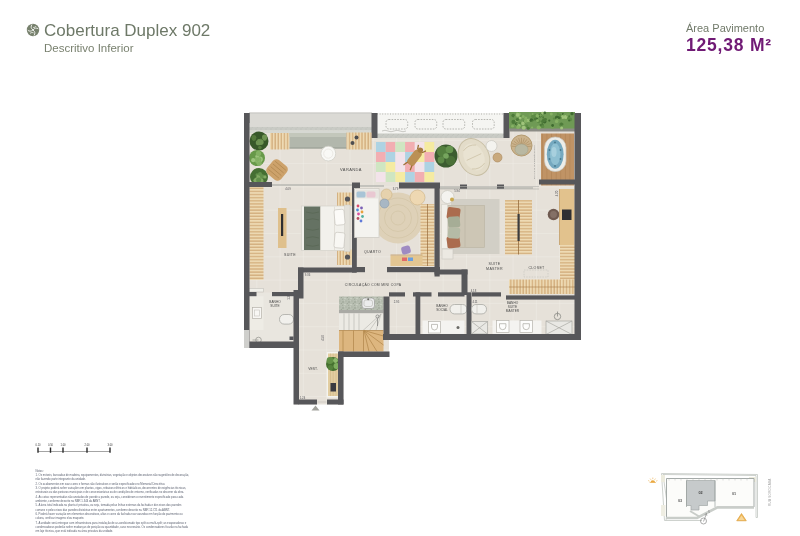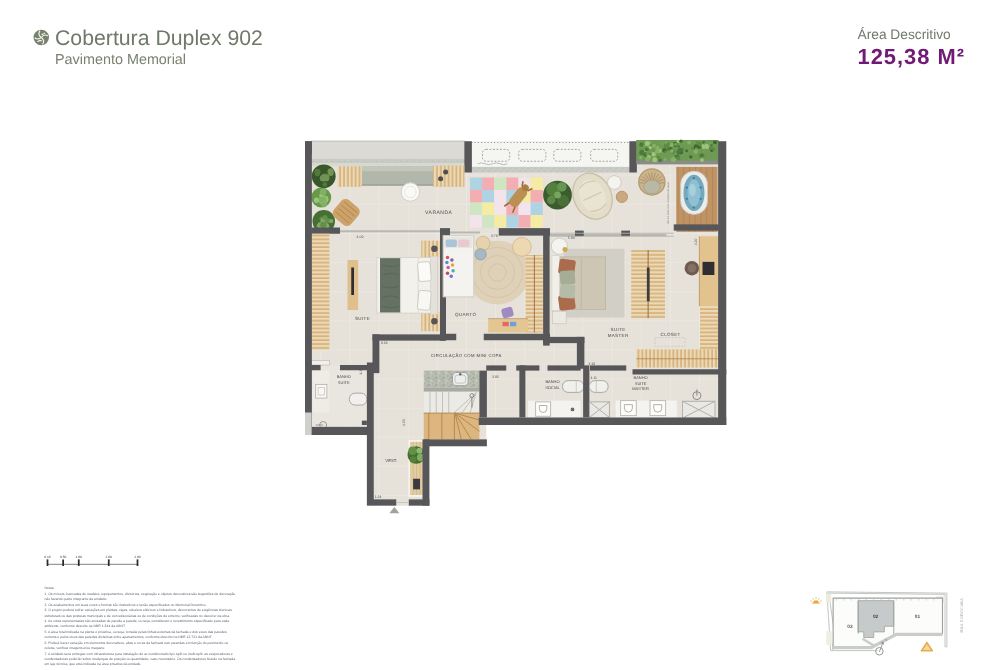--- a/index.html
+++ b/index.html
@@ -556,16 +556,16 @@
         <path d="M7 7 C5 5.5 4.5 3.5 6 1.5"></path>
         <path d="M7 7 C8.5 5 10.5 4.5 12.3 5.8"></path>
         <path d="M7 7 C9 8.5 9.5 10.5 8 12.5"></path>
         <path d="M7 7 C5 8.5 3.2 8.5 1.8 7.2"></path>
         <path d="M4 10.5 C5 9.5 6.2 9.3 7.5 9.8"></path>
         <path d="M10 3.2 C9.2 4.2 8.2 4.6 7.2 4.4"></path>
       </g>
     </g>
   </svg>
   <div class="abs" style="left:44px;top:20.5px;font-size:17px;letter-spacing:0px;color:#6e7968;">Cobertura Duplex 902</div>
-  <div class="abs" style="left:44px;top:41.5px;font-size:11.5px;color:#79816f;">Pavimento Memorial</div>
-  <div class="abs" style="left:686px;top:21.5px;font-size:11px;color:#717a6a;">Área Descritivo</div>
+  <div class="abs" style="left:44px;top:41.5px;font-size:11.5px;color:#79816f;">Descritivo Inferior</div>
+  <div class="abs" style="left:686px;top:21.5px;font-size:11px;color:#717a6a;">Área Pavimento</div>
   <div class="abs" style="left:686px;top:35px;font-size:17.5px;font-weight:bold;letter-spacing:0.8px;color:#701a75;">125,38 M²</div>
 </div>
 
 </body></html>

